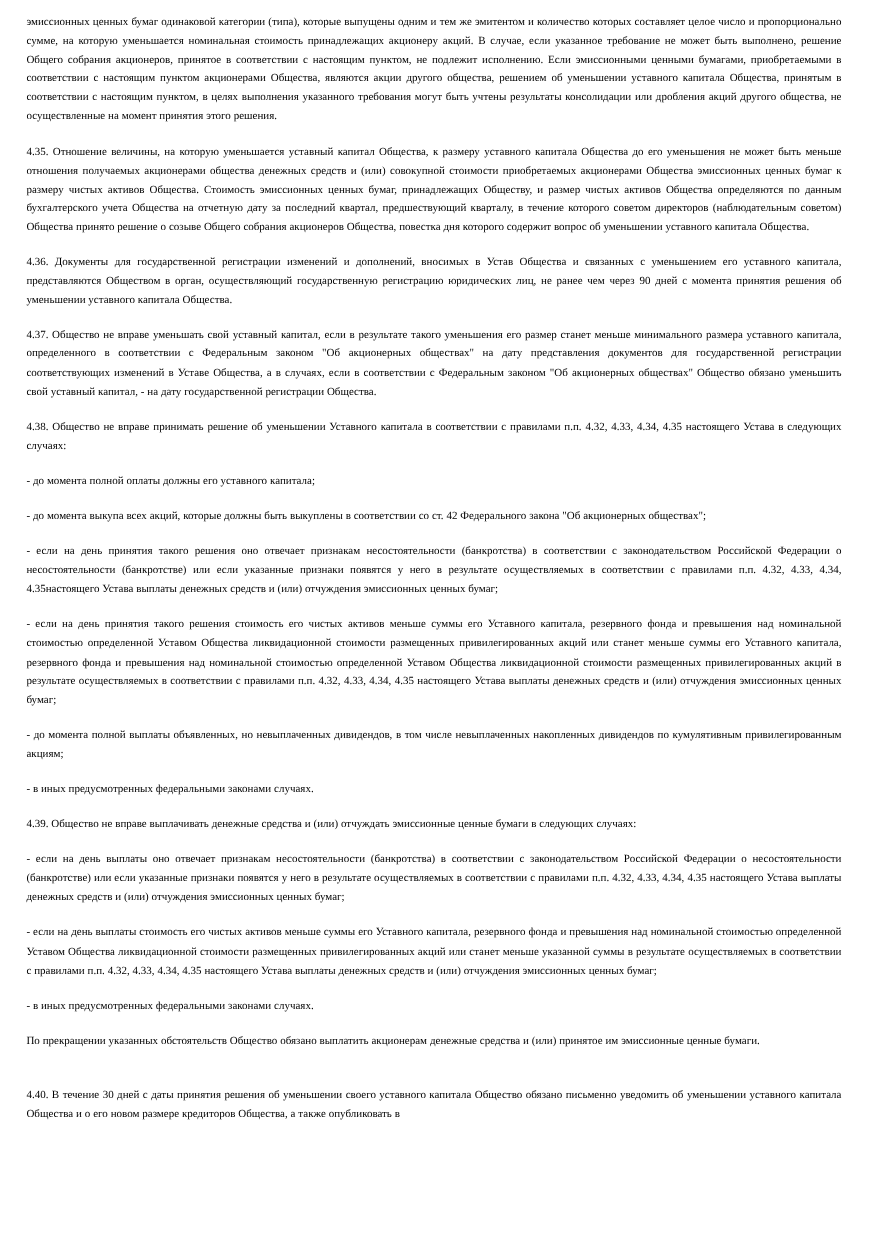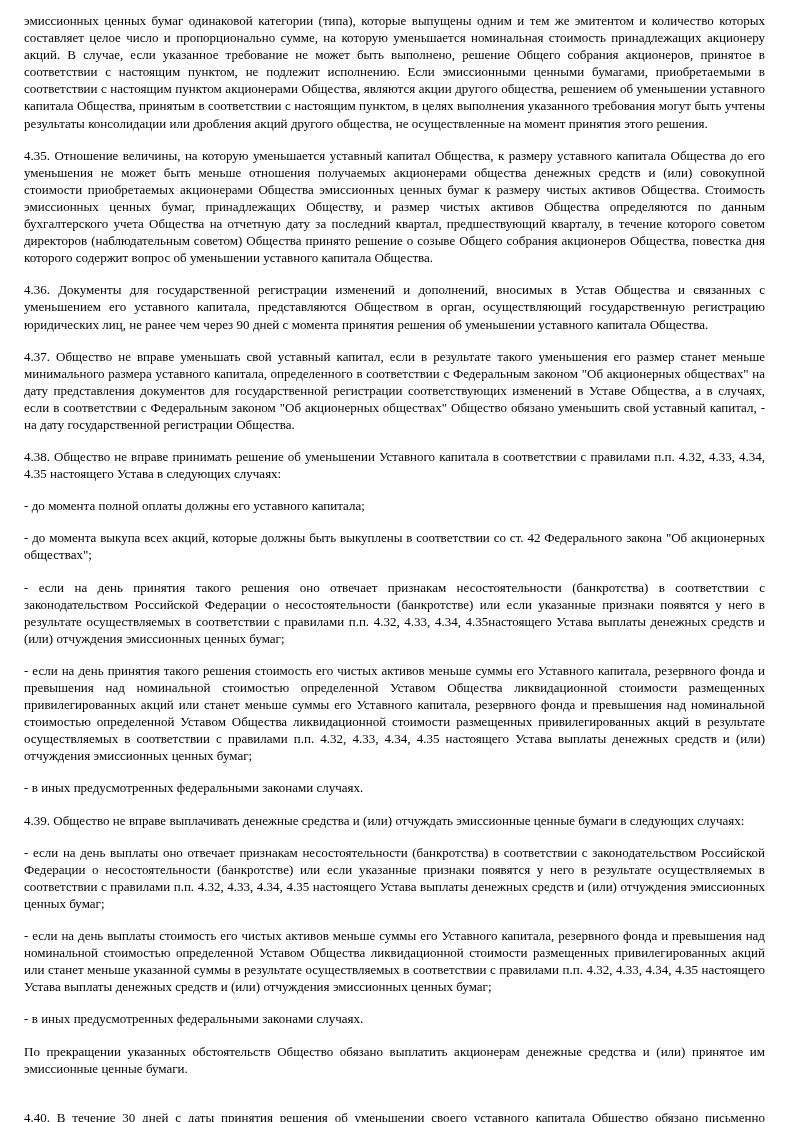--- a/index.html
+++ b/index.html
@@ -19,21 +19,21 @@
     background: #ffffff;
     box-sizing: border-box;
     padding: 12px 28px 0 24px;
     overflow: hidden;
   }
   .doc-body {
     width: 741px;
   }
   p.para {
     margin: 0 0 15px 0;
-    font-size: 13px;
+    font-size: 10px;
     line-height: 17.1px;
     text-align: justify;
     text-justify: inter-word;
     word-spacing: 0.1px;
     -webkit-font-smoothing: antialiased;
   }
   p.para:last-child {
     margin-bottom: 0;
     margin-top: 32px;
   }
@@ -55,20 +55,21 @@
     <p class="para">4.38. Общество не вправе принимать решение об уменьшении Уставного капитала в соответствии с правилами п.п. 4.32, 4.33, 4.34, 4.35 настоящего Устава в следующих случаях:</p>
 
     <p class="para">- до момента полной оплаты должны его уставного капитала;</p>
 
     <p class="para">- до момента выкупа всех акций, которые должны быть выкуплены в соответствии со ст. 42 Федерального закона "Об акционерных обществах";</p>
 
     <p class="para">- если на день принятия такого решения оно отвечает признакам несостоятельности (банкротства) в соответствии с законодательством Российской Федерации о несостоятельности (банкротстве) или если указанные признаки появятся у него в результате осуществляемых в соответствии с правилами п.п. 4.32, 4.33, 4.34, 4.35настоящего Устава выплаты денежных средств и (или) отчуждения эмиссионных ценных бумаг;</p>
 
     <p class="para">- если на день принятия такого решения стоимость его чистых активов меньше суммы его Уставного капитала, резервного фонда и превышения над номинальной стоимостью определенной Уставом Общества ликвидационной стоимости размещенных привилегированных акций или станет меньше суммы его Уставного капитала, резервного фонда и превышения над номинальной стоимостью определенной Уставом Общества ликвидационной стоимости размещенных привилегированных акций в результате осуществляемых в соответствии с правилами п.п. 4.32, 4.33, 4.34, 4.35 настоящего Устава выплаты денежных средств и (или) отчуждения эмиссионных ценных бумаг;</p>
 
+    <p class="para">- до момента полной выплаты объявленных, но невыплаченных дивидендов, в том числе невыплаченных накопленных дивидендов по кумулятивным привилегированным акциям;</p>
 
     <p class="para">- в иных предусмотренных федеральными законами случаях.</p>
 
     <p class="para">4.39. Общество не вправе выплачивать денежные средства и (или) отчуждать эмиссионные ценные бумаги в следующих случаях:</p>
 
     <p class="para">- если на день выплаты оно отвечает признакам несостоятельности (банкротства) в соответствии с законодательством Российской Федерации о несостоятельности (банкротстве) или если указанные признаки появятся у него в результате осуществляемых в соответствии с правилами п.п. 4.32, 4.33, 4.34, 4.35 настоящего Устава выплаты денежных средств и (или) отчуждения эмиссионных ценных бумаг;</p>
 
     <p class="para">- если на день выплаты стоимость его чистых активов меньше суммы его Уставного капитала, резервного фонда и превышения над номинальной стоимостью определенной Уставом Общества ликвидационной стоимости размещенных привилегированных акций или станет меньше указанной суммы в результате осуществляемых в соответствии с правилами п.п. 4.32, 4.33, 4.34, 4.35 настоящего Устава выплаты денежных средств и (или) отчуждения эмиссионных ценных бумаг;</p>
 
     <p class="para">- в иных предусмотренных федеральными законами случаях.</p>

